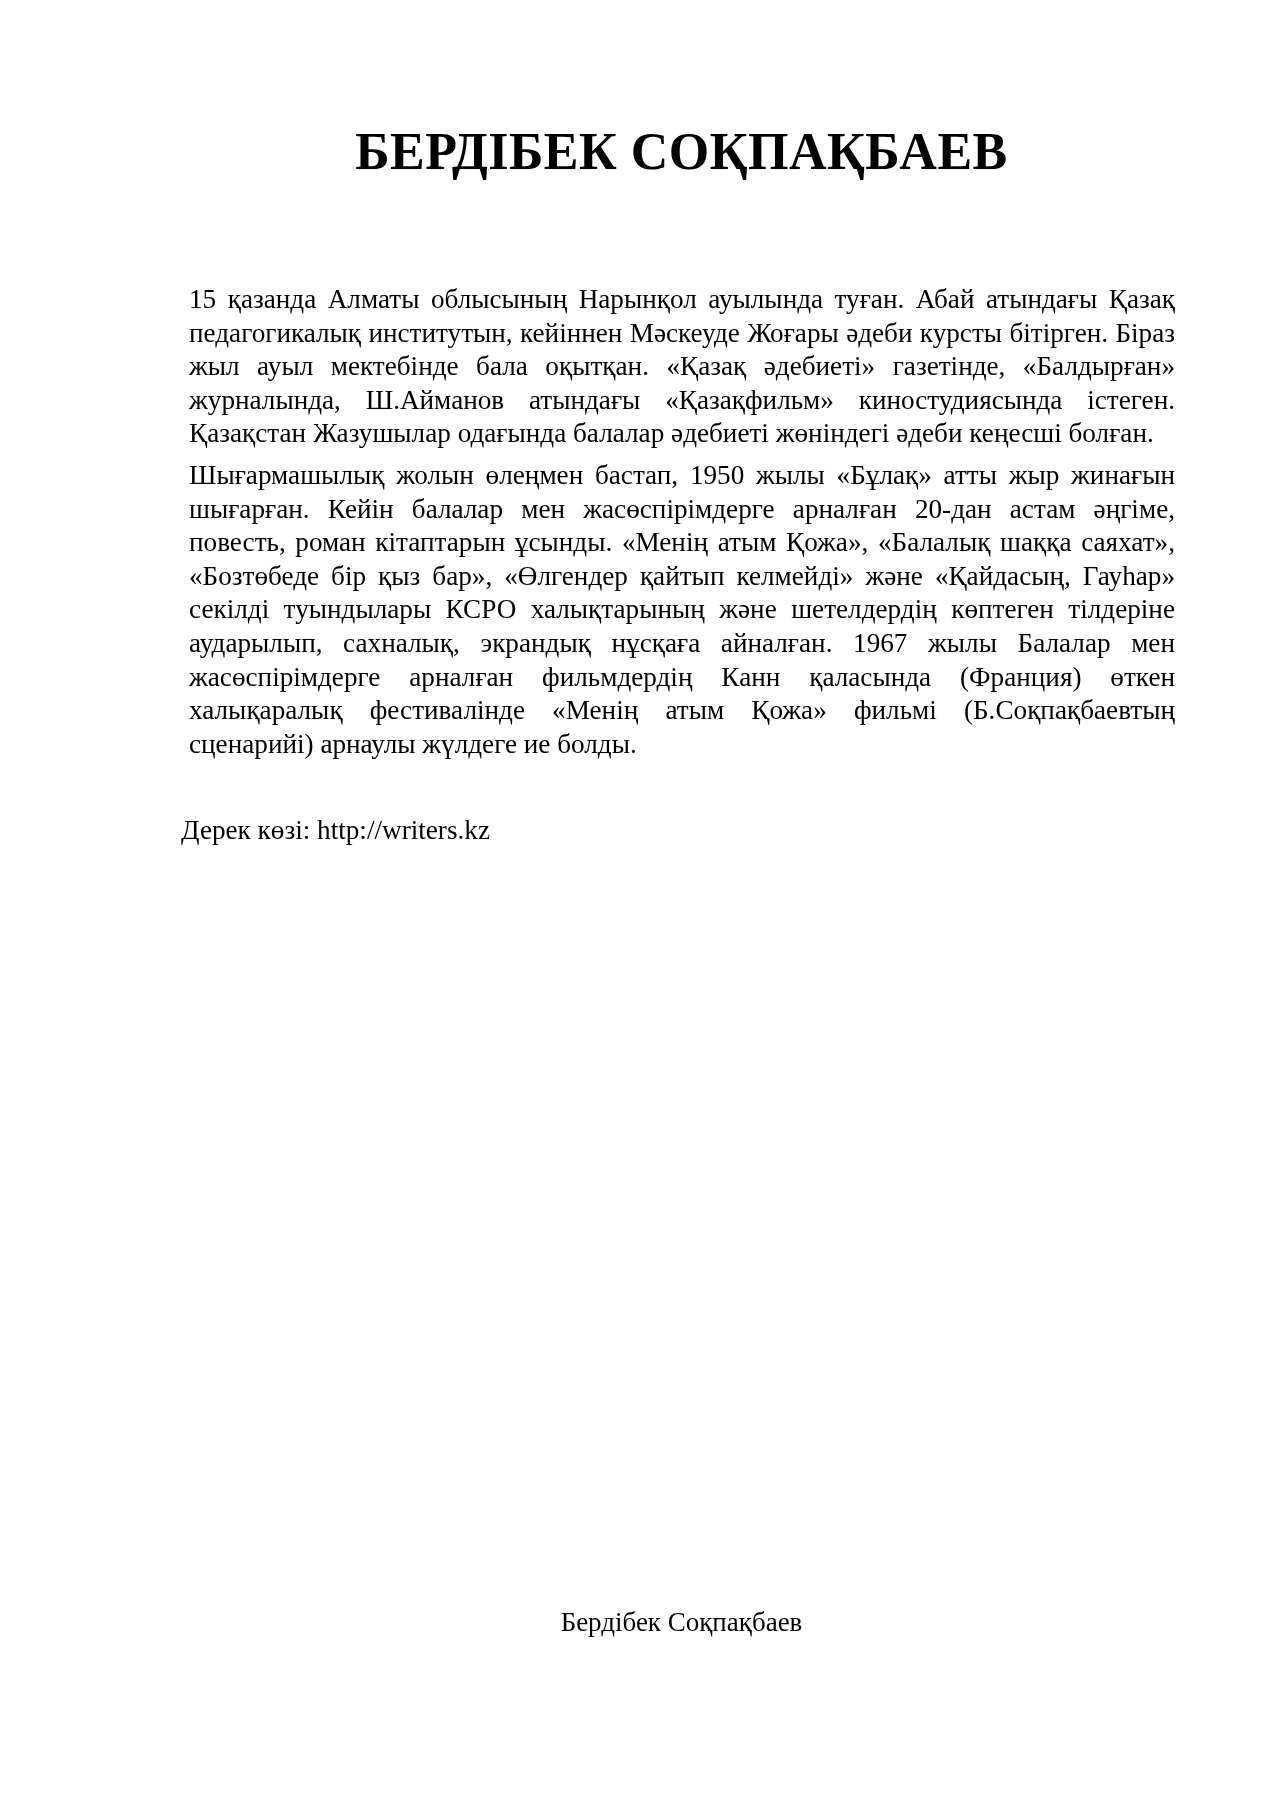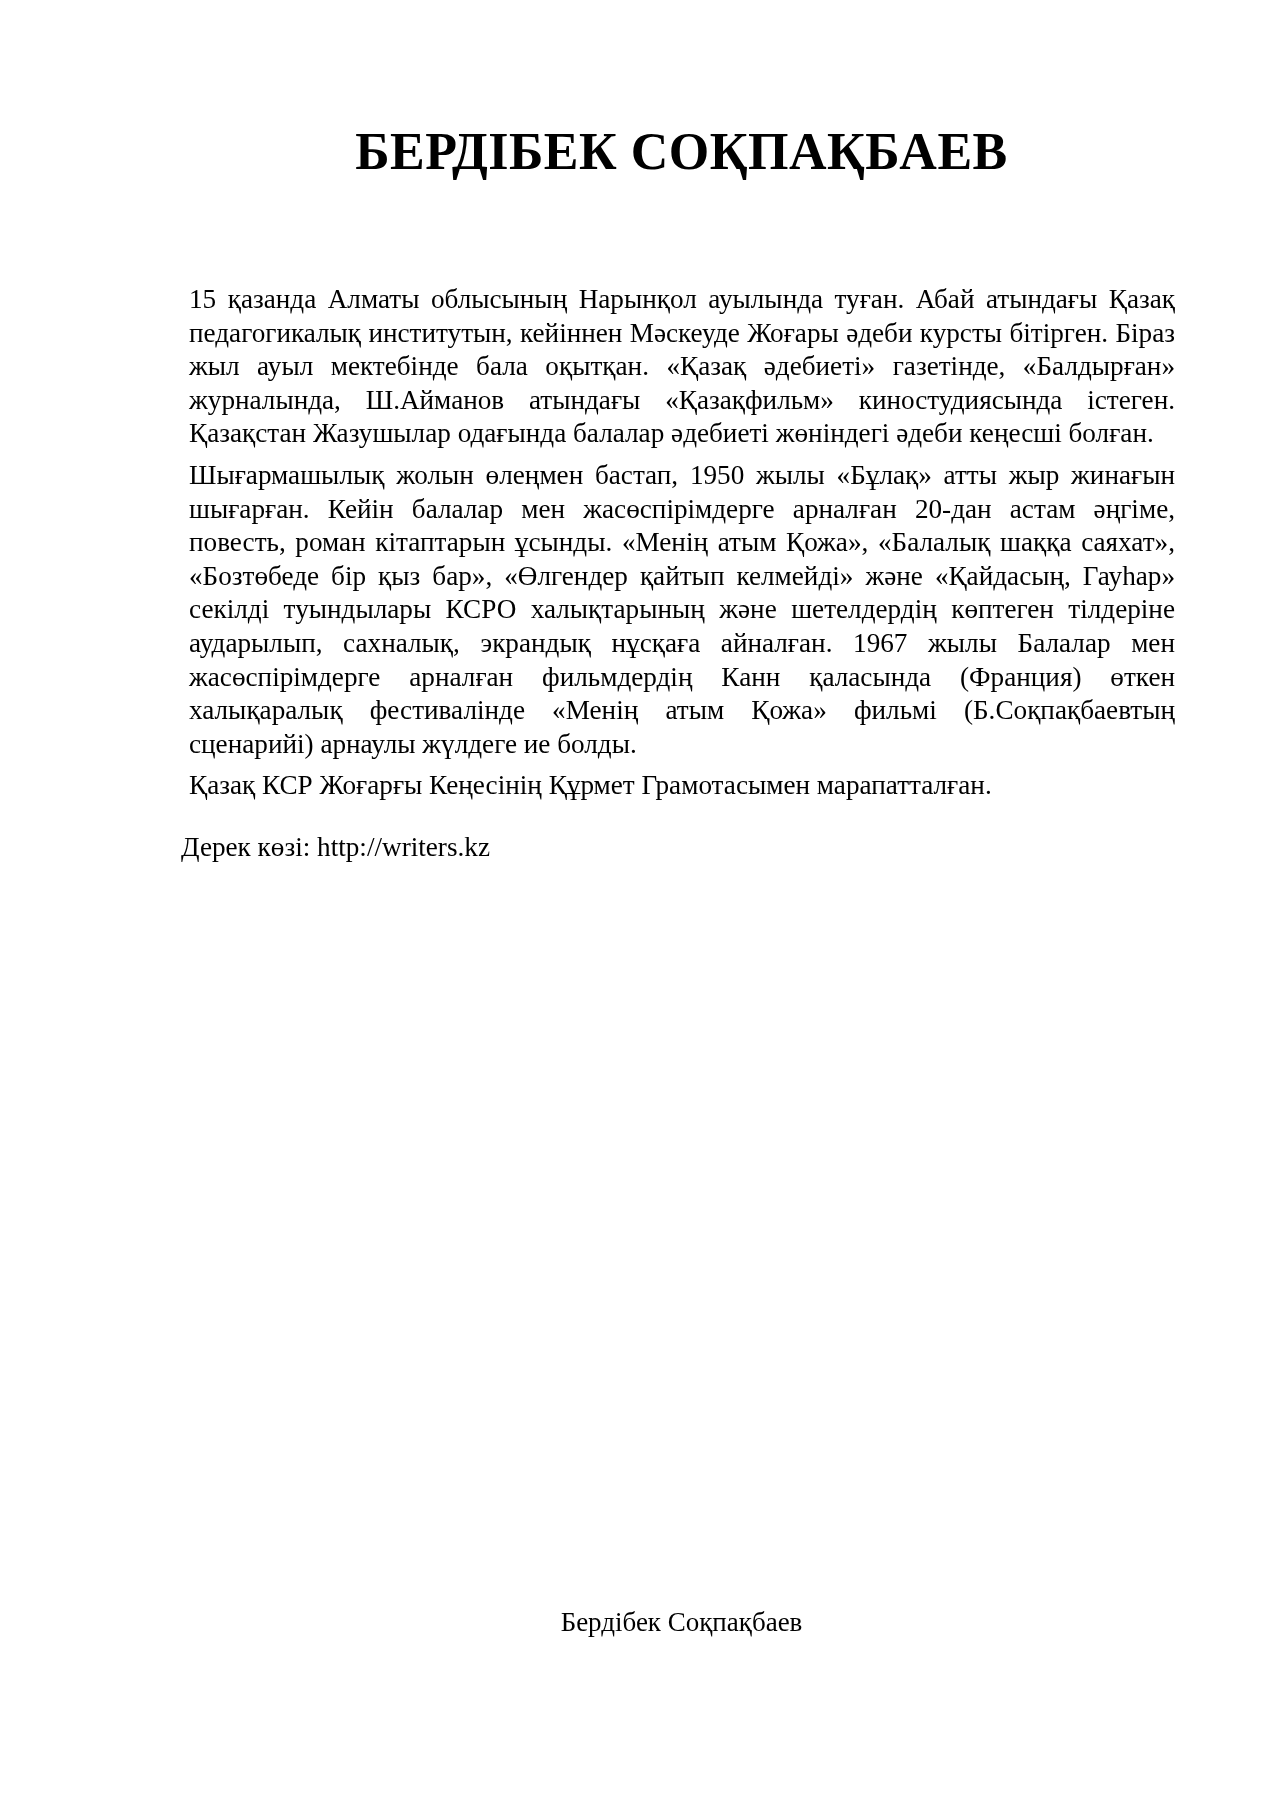--- a/index.html
+++ b/index.html
@@ -57,21 +57,21 @@
       line-height: 33.6px;
     }
     .body-text p {
       margin: 8px;
       text-align: justify;
       text-align-last: left;
     }
     .source {
       position: absolute;
       left: 181px;
-      top: 831px;
+      top: 814px;
       font-size: 27.2px;
       line-height: 33.6px;
     }
     .footer {
       position: absolute;
       left: 0;
       width: 1273px;
       padding-left: 90px;
       box-sizing: border-box;
       top: 1606px;
@@ -82,19 +82,18 @@
   </style>
 </head>
 <body>
 
 <div class="page">
   <h1 class="title">БЕРДІБЕК СОҚПАҚБАЕВ</h1>
 
   <div class="body-text">
     <p>15 қазанда Алматы облысының Нарынқол ауылында туған. Абай атындағы Қазақ педагогикалық институтын, кейіннен Мәскеуде Жоғары әдеби курсты бітірген. Біраз жыл ауыл мектебінде бала оқытқан. «Қазақ әдебиеті» газетінде, «Балдырған» журналында, Ш.Айманов атындағы «Қазақфильм» киностудиясында істеген. Қазақстан Жазушылар одағында балалар әдебиеті жөніндегі әдеби кеңесші болған.</p>
     <p>Шығармашылық жолын өлеңмен бастап, 1950 жылы «Бұлақ» атты жыр жинағын шығарған. Кейін балалар мен жасөспірімдерге арналған 20-дан астам әңгіме, повесть, роман кітаптарын ұсынды. «Менің атым Қожа», «Балалық шаққа саяхат», «Бозтөбеде бір қыз бар», «Өлгендер қайтып келмейді» және «Қайдасың, Гауһар» секілді туындылары КСРО халықтарының және шетелдердің көптеген тілдеріне аударылып, сахналық, экрандық нұсқаға айналған. 1967 жылы Балалар мен жасөспірімдерге арналған фильмдердің Канн қаласында (Франция) өткен халықаралық фестивалінде «Менің атым Қожа» фильмі (Б.Соқпақбаевтың сценарийі) арнаулы жүлдеге ие болды.</p>
-    <p>Қазақ КСР Жоғарғы Кеңесінің Құрмет Грамотасымен марапатталған.</p>
   </div>
 
   <div class="source">Дерек көзі: http://writers.kz</div>
 
   <div class="footer">Бердібек Соқпақбаев</div>
 </div>
 
 </body></html>

